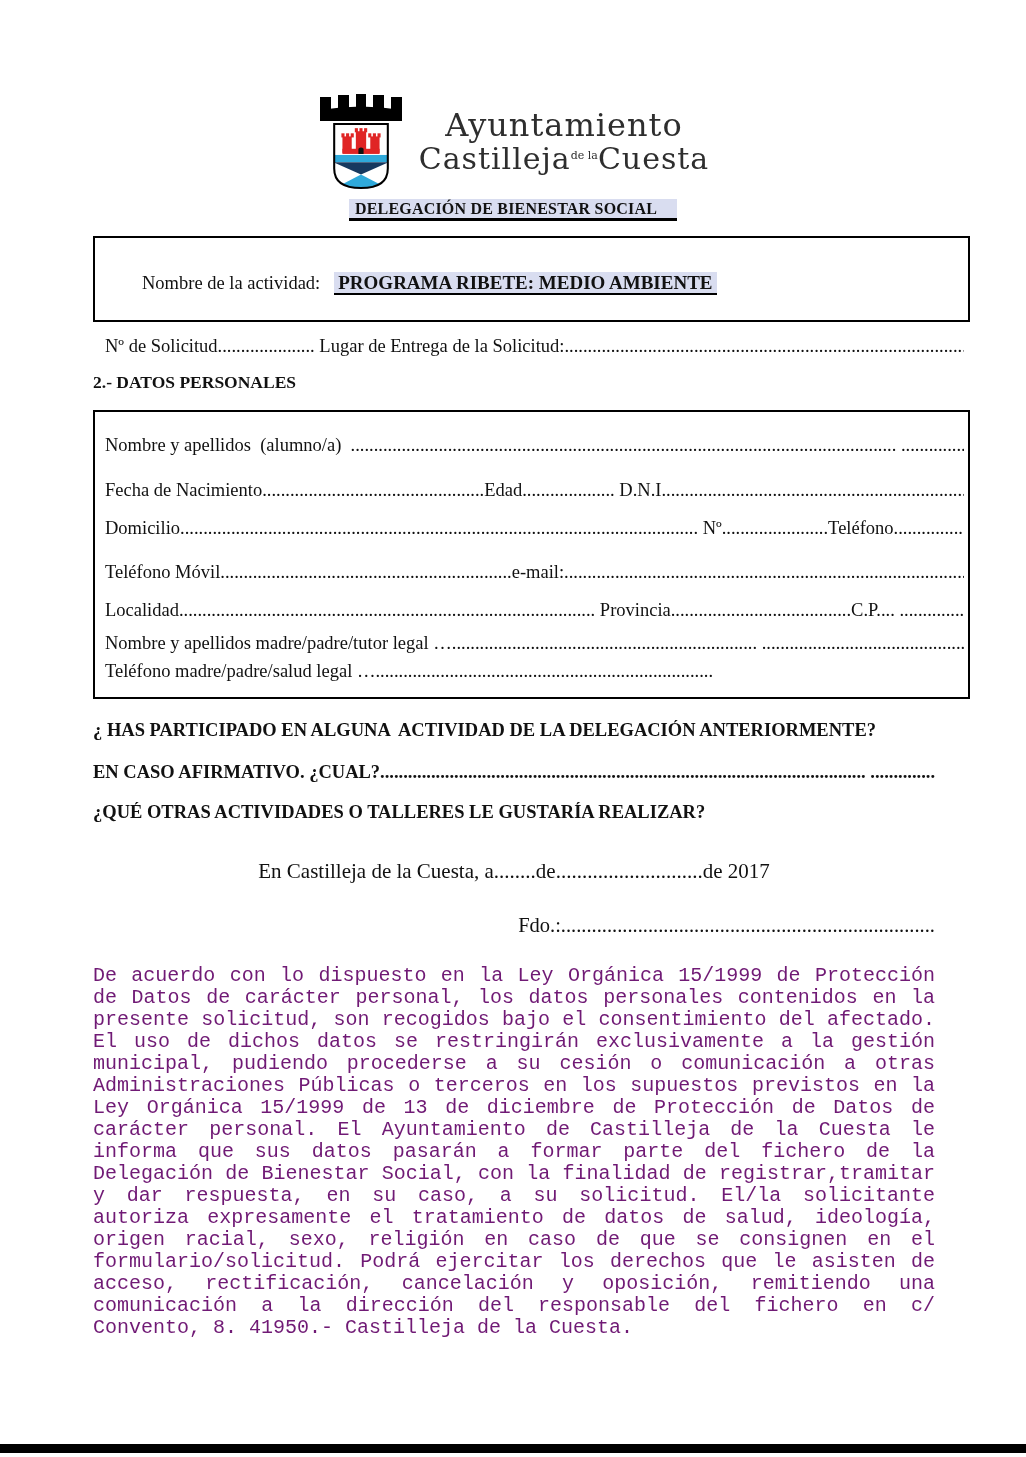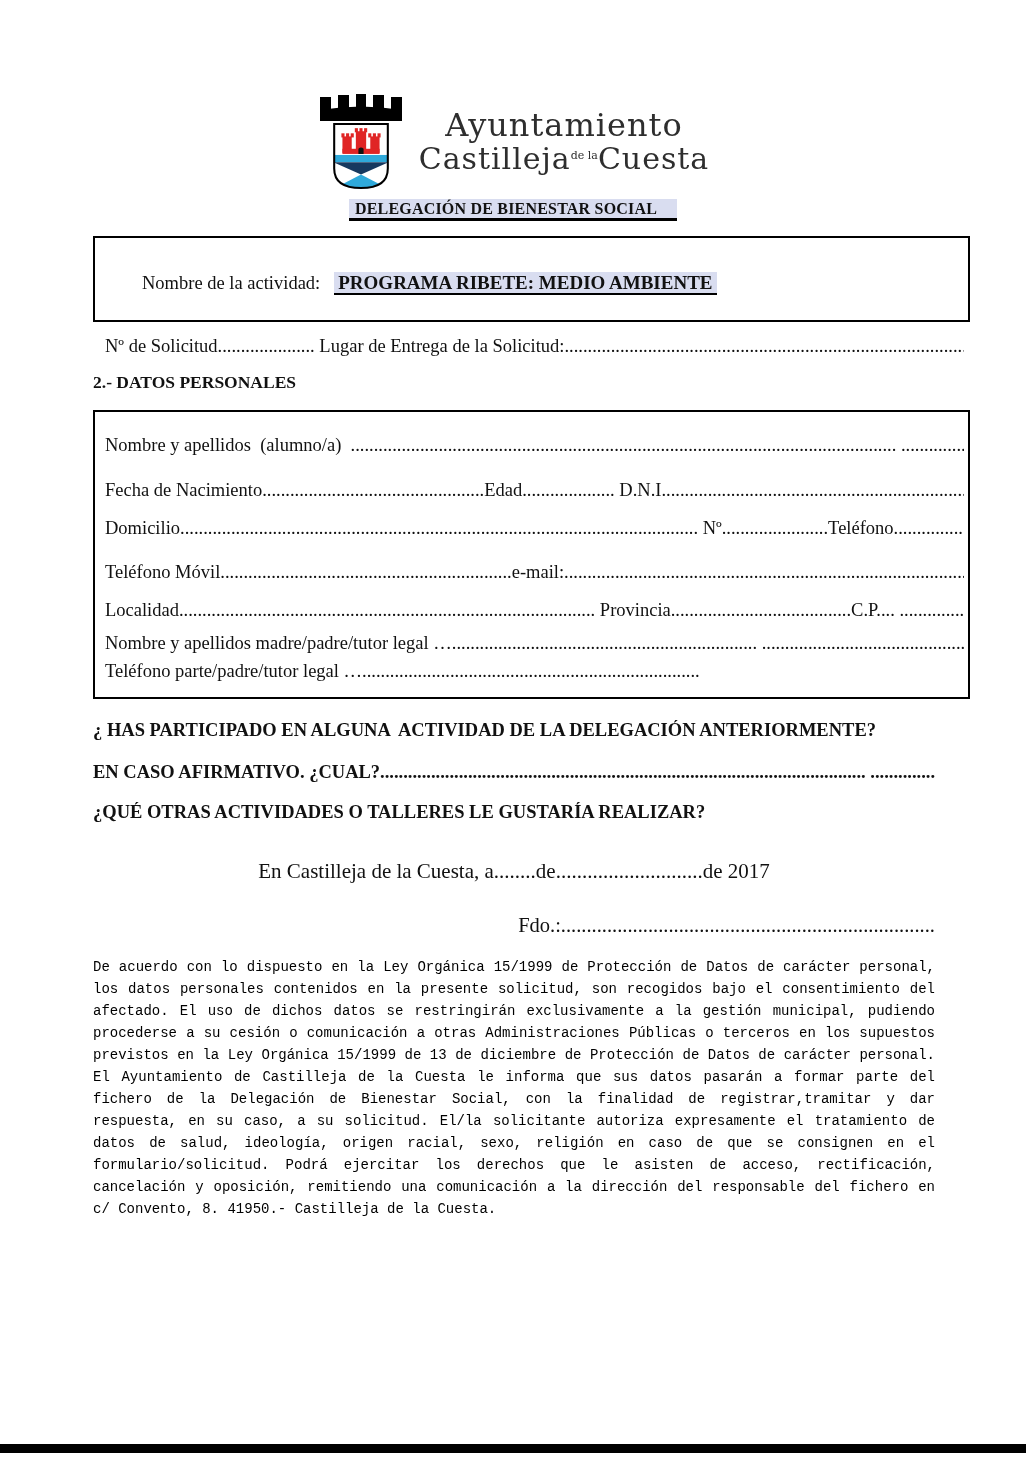--- a/index.html
+++ b/index.html
@@ -67,26 +67,26 @@
   .q1{margin-top:21px;}
   .q2{margin-top:21px;}
   .q3{margin-top:19px;}
 
   
   .date-line{margin-top:36px;text-align:center;font-size:21px;white-space:pre;}
   .signed-line{margin-top:30px;text-align:right;font-size:20.5px;white-space:pre;}
 
   
   .legal{
-    margin-top:19px;
+    margin-top:28px;
     width:842px;
     font-family:"Liberation Mono", monospace;
-    font-size:14px;line-height:22px;
+    font-size:20px;line-height:22px;
     text-align:justify;
-    color:#000000;
+    color:#701a75;
   }
 
   
   .footer-bar{
     position:absolute;left:0;right:0;bottom:4px;height:9px;background:#000;
   }
 </style>
 </head>
 <body>
 
@@ -160,21 +160,21 @@
 
     <div class="sec-heading h2">2.- DATOS PERSONALES</div>
 
     <div class="box box2">
       <div class="field f0">Nombre y apellidos  (alumno/a)  ...................................................................................................................... .......................................</div>
       <div class="field f1">Fecha de Nacimiento................................................Edad.................... D.N.I.............................................................................. .</div>
       <div class="field f2">Domicilio................................................................................................................ Nº.......................Teléfono.........................................</div>
       <div class="field f3">Teléfono Móvil...............................................................e-mail:..................................................................................................</div>
       <div class="field f4">Localidad.......................................................................................... Provincia.......................................C.P.... .................</div>
       <div class="field f5">Nombre y apellidos madre/padre/tutor legal ….................................................................. ..............................................</div>
-      <div class="field f6">Teléfono parte/padre/tutor legal ….........................................................................</div>
+      <div class="field f6">Teléfono madre/padre/salud legal ….........................................................................</div>
     </div>
 
     <div class="q-line q1">¿ HAS PARTICIPADO EN ALGUNA  ACTIVIDAD DE LA DELEGACIÓN ANTERIORMENTE?</div>
     <div class="q-line q2">EN CASO AFIRMATIVO. ¿CUAL?......................................................................................................... ............................</div>
     <div class="q-line q3">¿QUÉ OTRAS ACTIVIDADES O TALLERES LE GUSTARÍA REALIZAR?</div>
 
     <div class="date-line">En Castilleja de la Cuesta, a........de............................de 2017</div>
     <div class="signed-line">Fdo.:.........................................................................</div>
 
     <div class="legal">De acuerdo con lo dispuesto en la Ley Orgánica 15/1999 de Protección de Datos de carácter personal, los datos personales contenidos en la presente solicitud, son recogidos bajo el consentimiento del afectado. El uso de dichos datos se restringirán exclusivamente a la gestión municipal, pudiendo procederse a su cesión o comunicación a otras Administraciones Públicas o terceros en los supuestos previstos en la Ley Orgánica 15/1999 de 13 de diciembre de Protección de Datos de carácter personal. El Ayuntamiento de Castilleja de la Cuesta le informa que sus datos pasarán a formar parte del fichero de la Delegación de Bienestar Social, con la finalidad de registrar,tramitar y dar respuesta, en su caso, a su solicitud. El/la solicitante autoriza expresamente el tratamiento de datos de salud, ideología, origen racial, sexo, religión en caso de que se consignen en el formulario/solicitud. Podrá ejercitar los derechos que le asisten de acceso, rectificación, cancelación y oposición, remitiendo una comunicación a la dirección del responsable del fichero en c/ Convento, 8. 41950.- Castilleja de la Cuesta.</div>

